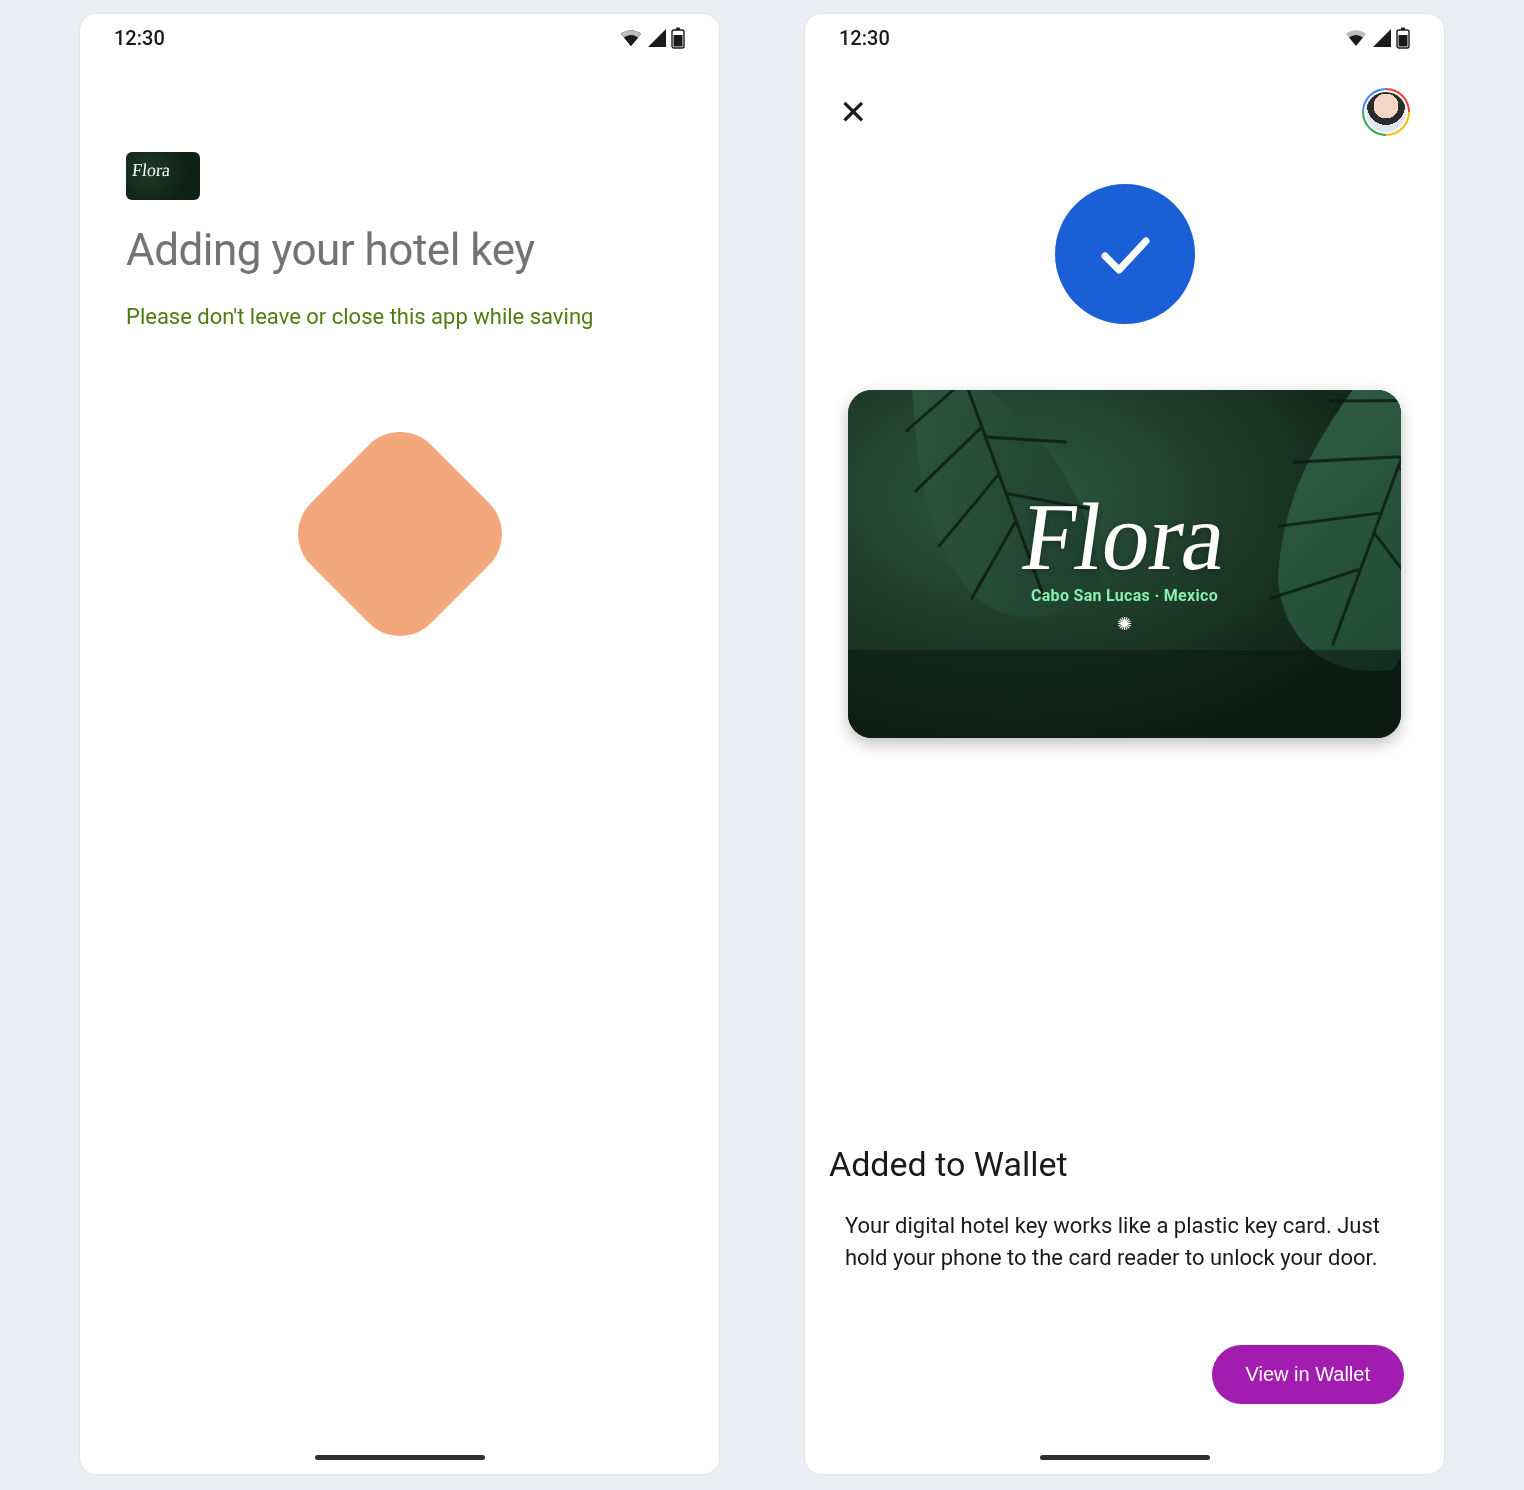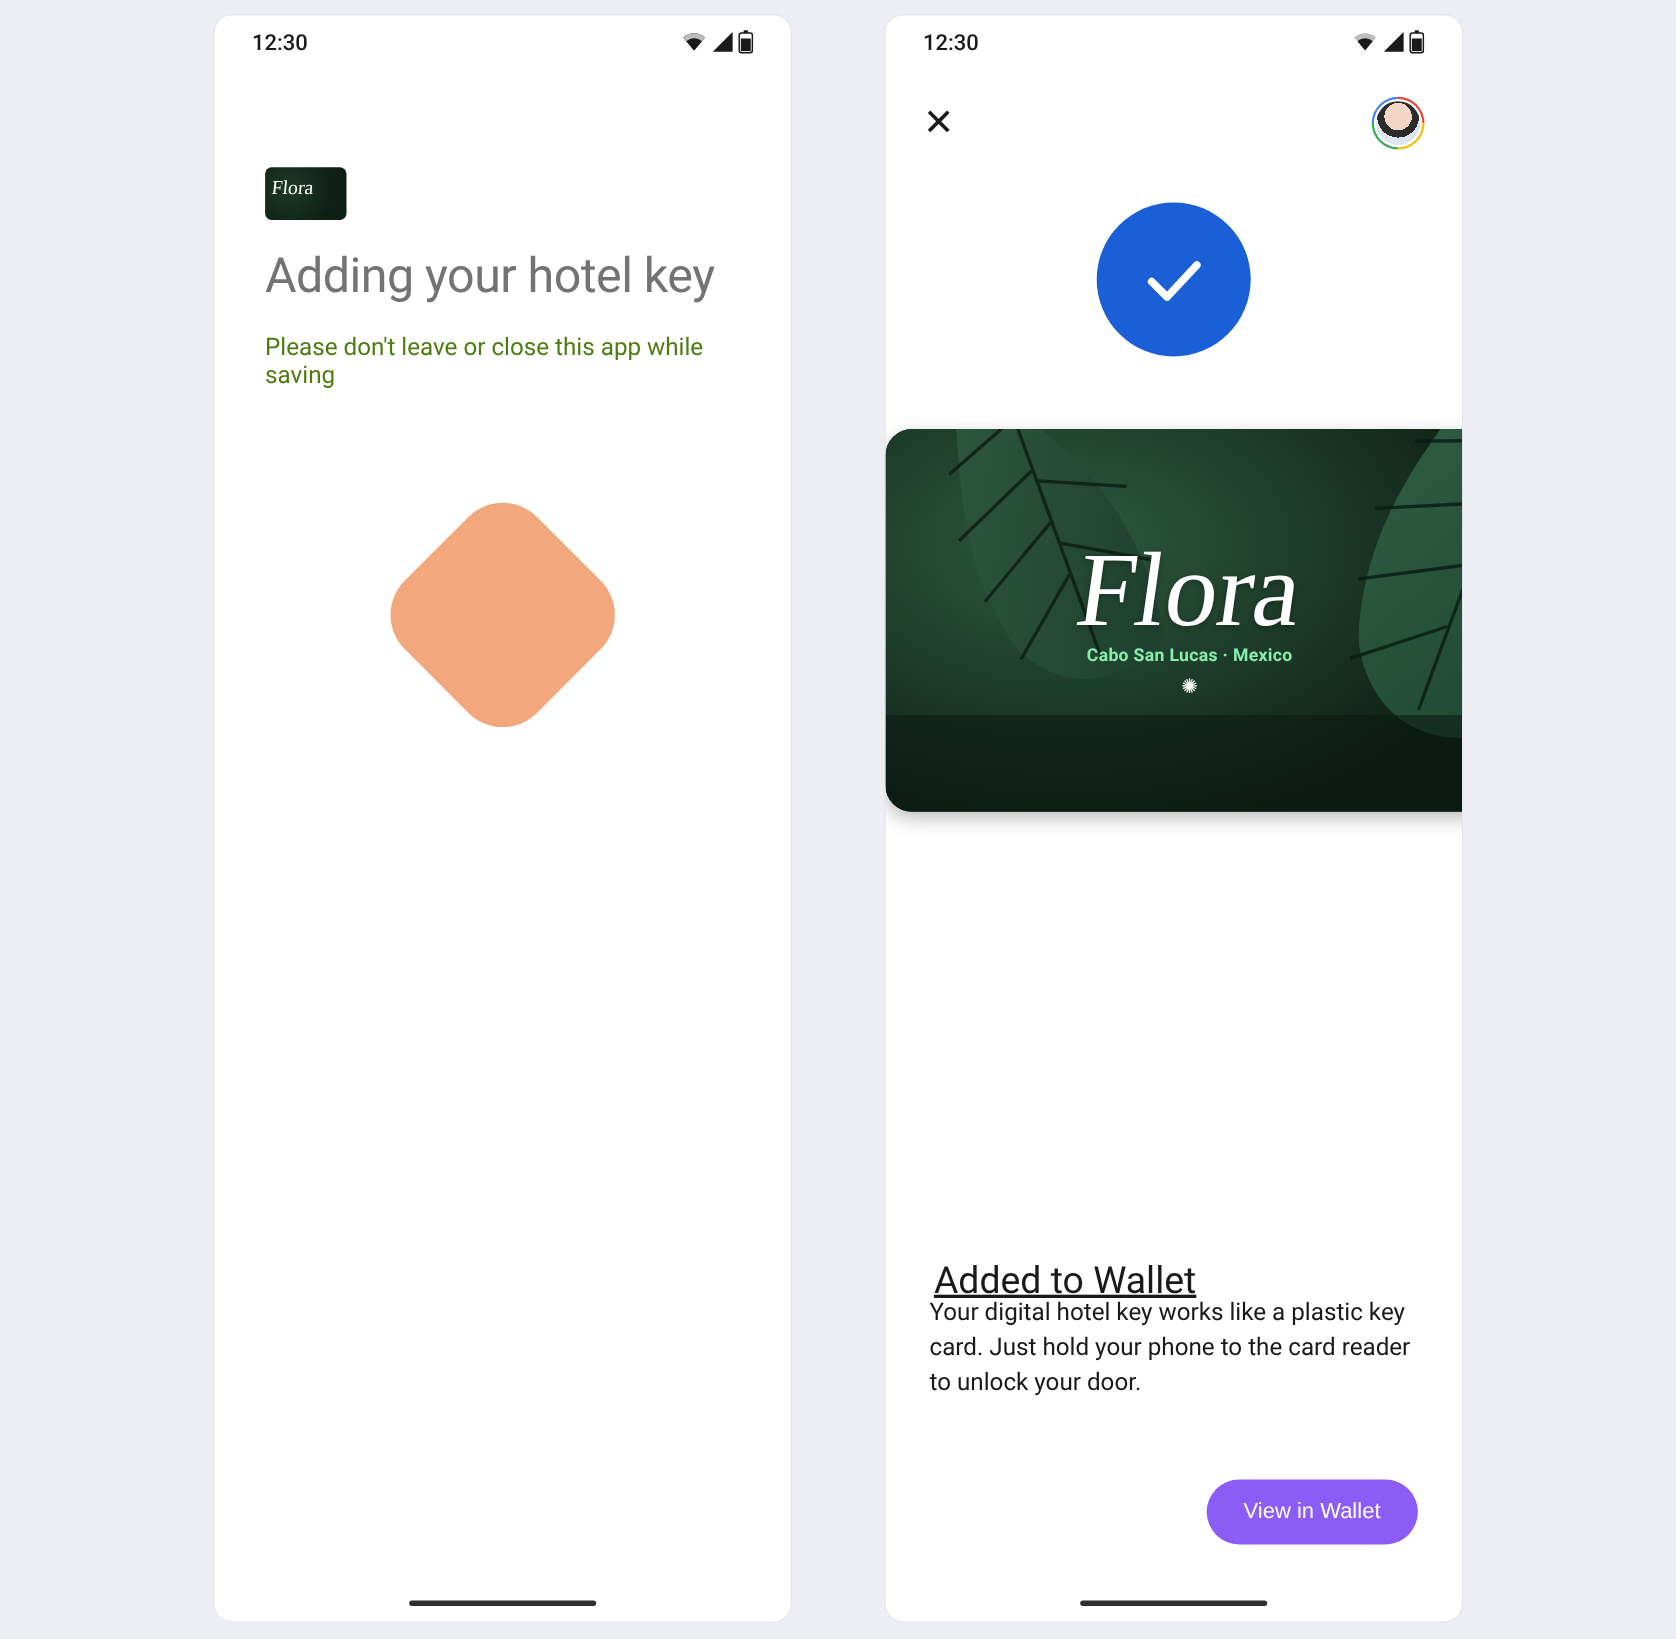--- a/index.html
+++ b/index.html
@@ -7,21 +7,21 @@
     background: #eceef4;
     font-family: Roboto, "Helvetica Neue", Arial, sans-serif;
     width: 1524px;
     height: 1490px;
     padding: 14px 18px;
     display: flex;
     gap: 86px;
     justify-content: center;
   }
   .phone {
-    width: 524px;
+    width: 639px;
     height: 1460px;
     background: #fff;
     border-radius: 16px;
     position: relative;
     box-shadow: 0 0 0 1px rgba(0,0,0,0.04);
     overflow: hidden;
   }
   
   .statusbar {
     height: 48px;
@@ -131,29 +131,29 @@
     text-shadow: 0 2px 6px rgba(0,0,0,0.3);
     font-weight: 500;
   }
   .card-sub {
     color:#86efac; font-size:16px; font-weight:700; margin-top:6px;
     letter-spacing:0.3px;
   }
   .card-star { color:#fff; margin-top:8px; font-size:18px; }
   .added-title {
     font-size:34px; font-weight:400; color:#1a1a1a;
-    margin: 0 44px; position:absolute; bottom: 290px; left:0; right:0;text-decoration:underline;
+    margin: 0 24px; position:absolute; bottom: 290px; left:0; right:0;
   }
   .added-desc {
     font-size:22px; color:#1a1a1a; line-height:1.45;
     margin: 0 40px; position:absolute; bottom: 200px; left:0; right:0;
   }
   .view-btn {
     position:absolute; right:40px; bottom:70px;
-    background:#8b5cf6; color:#fff;
+    background:#a21caf; color:#fff;
     border:none; border-radius:30px;
     padding: 18px 34px; font-size:20px; font-weight:500;
     cursor:pointer;
     margin-top:31px;
   }
 </style>
 </head>
 <body>
 
 <div class="phone">

